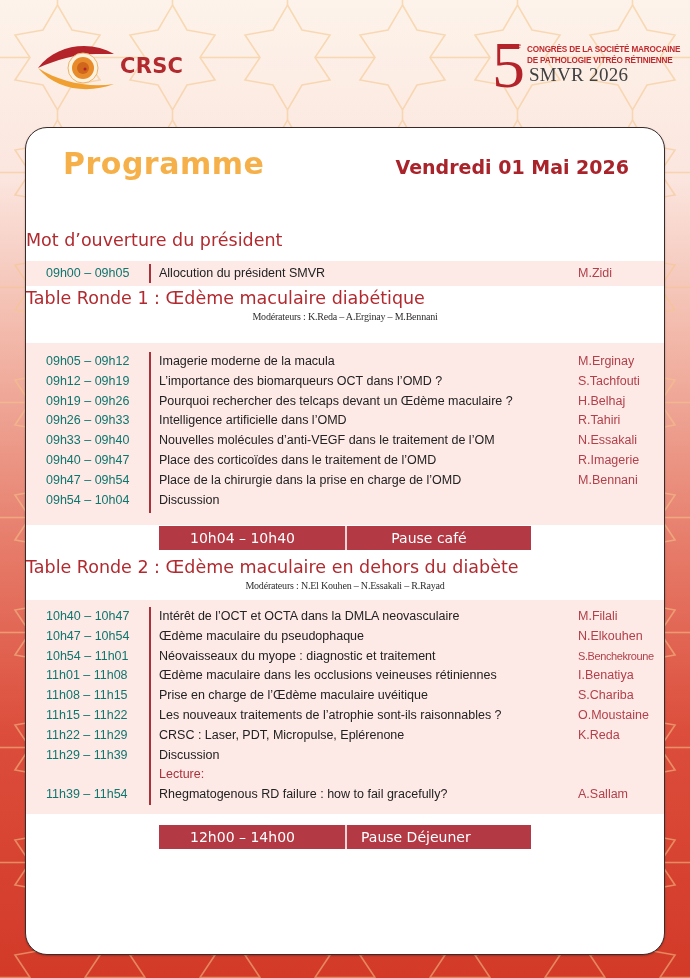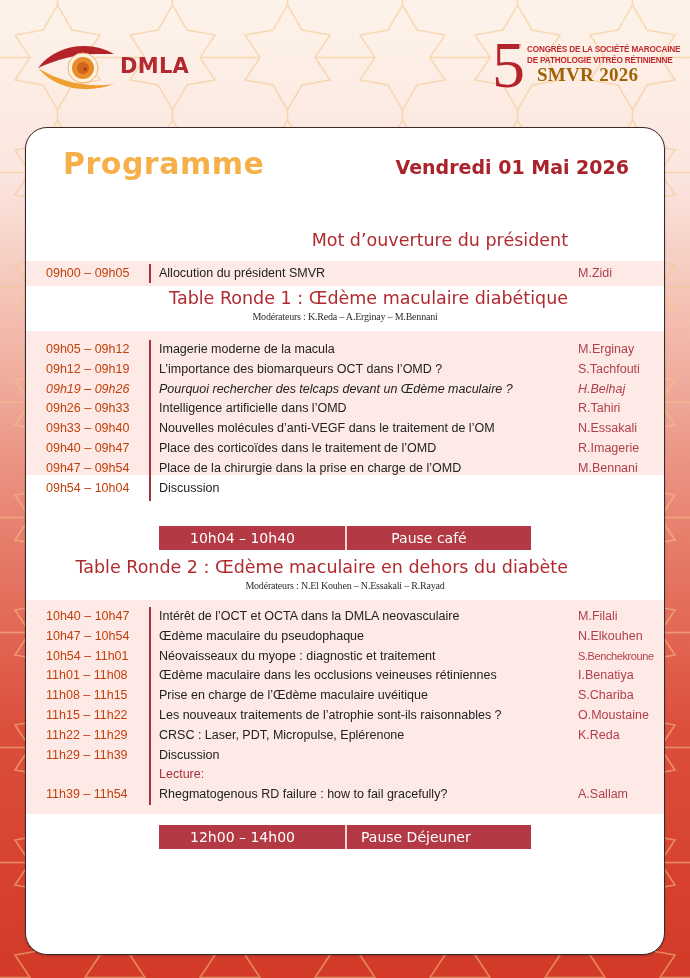--- a/index.html
+++ b/index.html
@@ -29,49 +29,49 @@
   }
   .congress-line {
     position: absolute; left: 35px; font-family: "Liberation Sans", sans-serif;
     font-weight: bold; font-size: 9.5px; color: #c02a2e; letter-spacing: -0.2px;
     transform: scaleX(0.86); transform-origin: left; white-space: nowrap;
   }
   .congress-line.l1 { top: 5px; }
   .congress-line.l2 { top: 16px; }
   .congress-title {
     position: absolute; left: 37px; top: 26px; font-family: "Liberation Serif", serif;
-    font-weight: bold; font-size: 19px; color: #a16207; white-space: nowrap; letter-spacing: 0.3px; margin-left: 8px;
+    font-weight: normal; font-size: 19px; color: #404040; white-space: nowrap; letter-spacing: 0.3px;
   }
 
   .card {
     position: absolute; left: 25px; top: 127px; width: 638px; height: 826px;
     background: #ffffff; border: 1.5px solid #3a2b2b; border-radius: 22px;
     box-shadow: 0 1px 2px rgba(0,0,0,0.25);
     overflow: hidden;
   }
   .prog-title {
     position: absolute; left: 37px; top: 18px; font-family: "DejaVu Sans", sans-serif;
     font-weight: bold; font-size: 30px; color: #f6b04a; letter-spacing: 0.5px;
   }
   .prog-date {
     position: absolute; right: 35px; top: 28px; font-family: "DejaVu Sans", sans-serif;
     font-weight: bold; font-size: 19px; color: #a9232b;
   }
   .section-title {
-    position: absolute; left: 0; width: 542px; text-align: right;
+    position: absolute; left: 0; width: 542px; text-align: left;
     font-family: "DejaVu Sans", sans-serif; font-size: 17.5px; color: #b12a2f;
   }
   .moderators {
     position: absolute; left: 0; width: 638px; text-align: center;
     font-family: Liberation Serif, serif; font-size: 10px; color: #2e2e2e; letter-spacing: -0.2px;
   }
   .block { position: absolute; left: 0; width: 638px; background: #fde9e6; }
   .row { position: absolute; left: 0; width: 638px; height: 20px; }
   .row .time {
-    position: absolute; left: 20px; top: 3px; font-size: 12.5px; color: #c2410c;
+    position: absolute; left: 20px; top: 3px; font-size: 12.5px; color: #0f766e;
     font-family: "Liberation Sans", sans-serif; white-space: nowrap;
   }
   .row .title {
     position: absolute; left: 133px; top: 3px; font-size: 12.5px; color: #222;
     font-family: "Liberation Sans", sans-serif; white-space: nowrap;
   }
   .row .title.lecture { color: #a8313a; }
   .row .speaker {
     position: absolute; left: 552px; top: 3px; font-size: 12.5px; color: #b1404a;
     font-family: "Liberation Sans", sans-serif; white-space: nowrap;
@@ -108,21 +108,21 @@
 <div class="header">
   <div class="logo">
     <svg class="logo-eye" viewBox="0 0 82 48">
       <path d="M78,12 C55,-2 20,2 2,26 C20,18 40,12 60,12 Z" fill="#b5232a"></path>
       <path d="M2,26 C20,48 52,52 78,42 C52,46 24,40 2,26 Z" fill="#f0a030"></path>
       <circle cx="47" cy="26" r="15" fill="#fff3e0" stroke="#e9b46c" stroke-width="1"></circle>
       <circle cx="47" cy="26" r="11" fill="#e88b2a"></circle>
       <circle cx="47" cy="26" r="6" fill="#d0651c"></circle>
       <circle cx="49" cy="27" r="1.5" fill="#b5232a"></circle>
     </svg>
-    <span class="logo-text">DMLA</span>
+    <span class="logo-text">CRSC</span>
   </div>
   <div class="congress">
     <span class="congress-num">5</span>
     <span class="congress-sup">e</span>
     <span class="congress-line l1">CONGRÈS DE LA SOCIÉTÉ MAROCAINE</span>
     <span class="congress-line l2">DE PATHOLOGIE VITRÉO RÉTINIENNE</span>
     <span class="congress-title">SMVR 2026</span>
   </div>
 </div>
 
@@ -135,34 +135,34 @@
     <div class="vline" style="top:3px;height:19px"></div>
     <div class="row" style="top:2px">
       <span class="time">09h00 – 09h05</span>
       <span class="title">Allocution du président SMVR</span>
       <span class="speaker">M.Zidi</span>
     </div>
   </div>
 
   <div class="section-title" style="top:160px">Table Ronde 1 : Œdème maculaire diabétique</div>
   <div class="moderators" style="top:183px">Modérateurs :  K.Reda – A.Erginay – M.Bennani</div>
-  <div class="block" style="top:203px;height:144px">
+  <div class="block" style="top:215px;height:182px">
     <div class="vline" style="top:9px;height:161px"></div>
     <div id="tr1-rows">
         <div class="row" style="top: 8px;">
           <span class="time">09h05 – 09h12</span>
           <span class="title">Imagerie moderne de la macula</span>
           <span class="speaker">M.Erginay</span>
         </div>
         <div class="row" style="top: 27.8px;">
           <span class="time">09h12 – 09h19</span>
           <span class="title">L’importance des biomarqueurs OCT dans l’OMD ?</span>
           <span class="speaker">S.Tachfouti</span>
         </div>
-        <div class="row" style="top: 47.6px; font-style: italic;">
+        <div class="row" style="top: 47.6px;">
           <span class="time">09h19 – 09h26</span>
           <span class="title">Pourquoi rechercher des telcaps devant un Œdème maculaire ?</span>
           <span class="speaker">H.Belhaj</span>
         </div>
         <div class="row" style="top: 67.4px;">
           <span class="time">09h26 – 09h33</span>
           <span class="title">Intelligence artificielle dans l’OMD</span>
           <span class="speaker">R.Tahiri</span>
         </div>
         <div class="row" style="top: 87.2px;">

